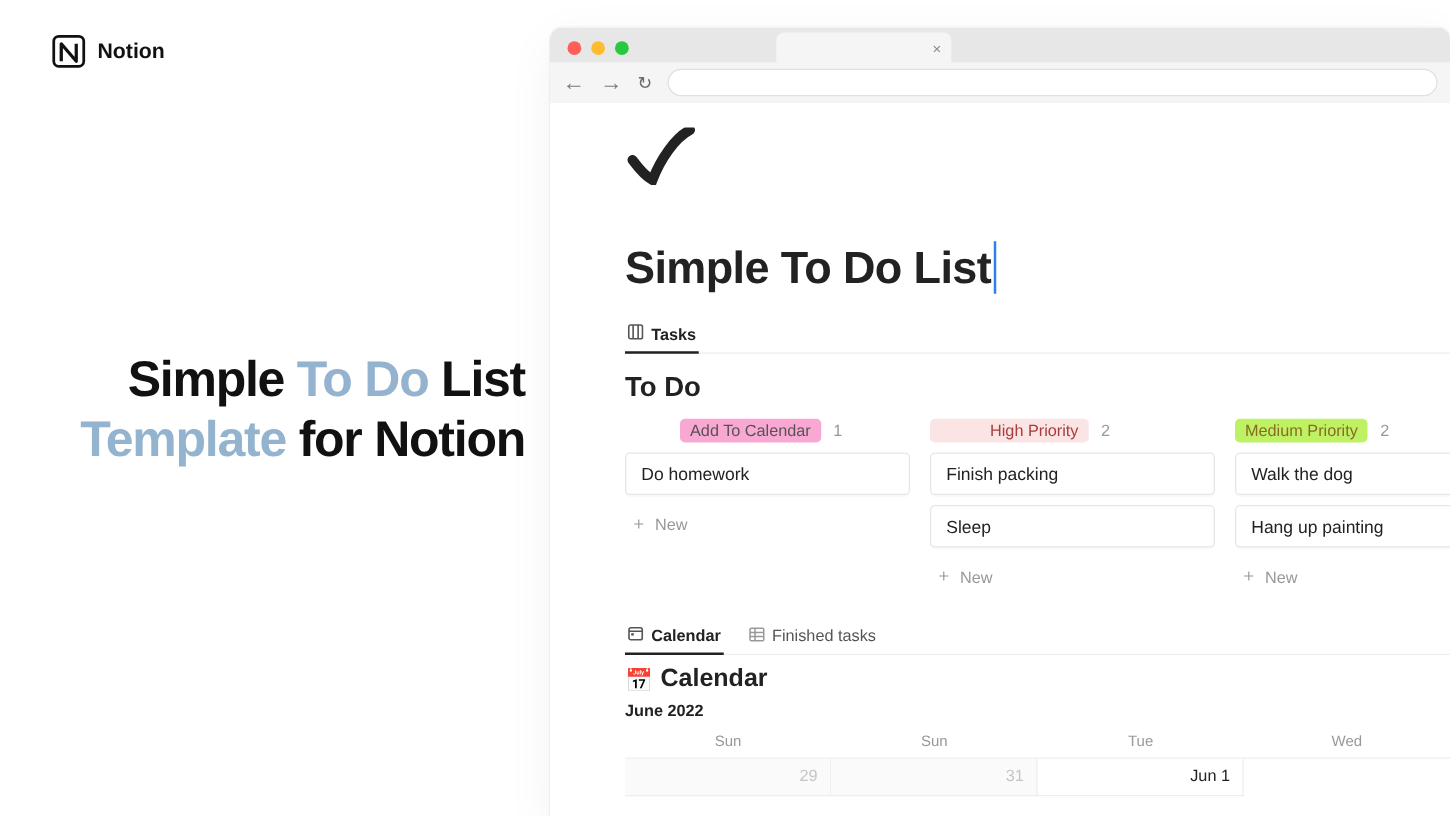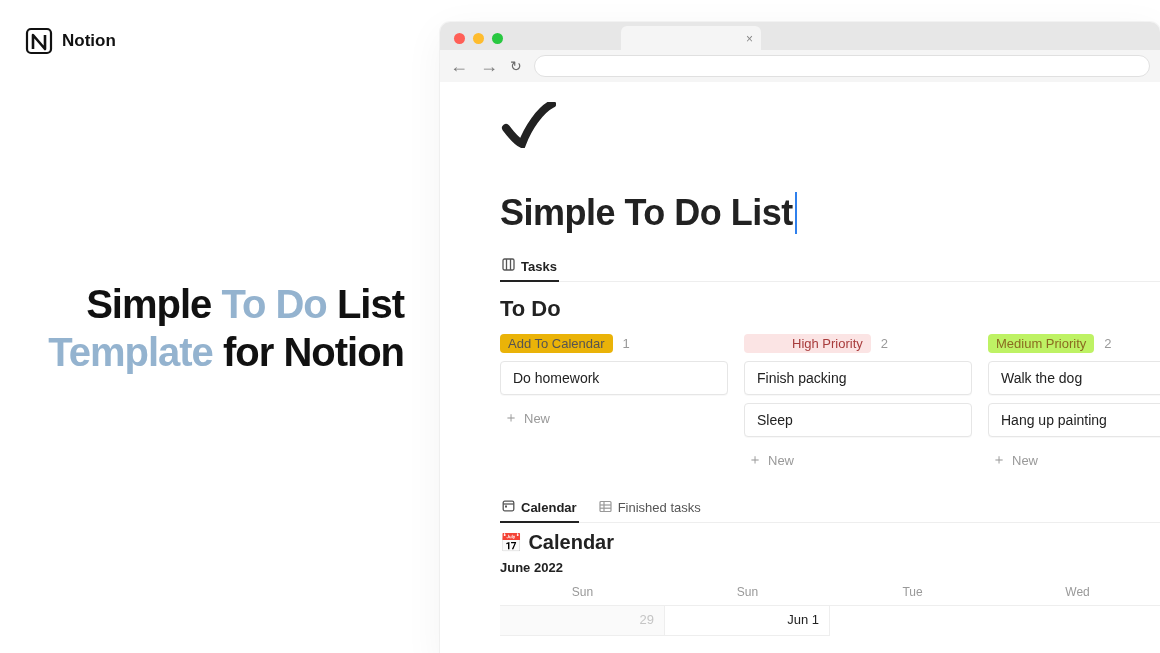--- a/index.html
+++ b/index.html
@@ -8,21 +8,21 @@
     background: #fff;
     width: 1160px;
     height: 653px;
     overflow: hidden;
     position: relative;
   }
 
   
   .promo {
     position: absolute;
-    left: 0;
+    left: 16px;
     top: 0;
     width: 440px;
     height: 512px;
     background: #fff;
   }
   .promo-logo {
     position: absolute;
     top: 26px;
     left: 24px;
     display: flex;
@@ -179,21 +179,21 @@
     gap: 10px;
     margin-bottom: 8px;
     font-size: 13px;
   }
   .col-header .count { color: #999; }
   .tag {
     padding: 2px 8px;
     border-radius: 4px;
     font-size: 13px;
   }
-  .tag-grey { background: #eab308; color: #565451; }
+  .tag-grey { background: #f9a8d4; color: #565451; margin-left: 44px; }
   .tag-red  { background: #fbe4e4; color: #a83c3c; padding-left: 48px; }
   .tag-yellow { background: #bef264; color: #8a6b20; }
   .card {
     background: #fff;
     border: 1px solid #e6e6e6;
     border-radius: 4px;
     padding: 8px 12px;
     font-size: 14px;
     box-shadow: 0 1px 1px rgba(0,0,0,0.03);
     margin-bottom: 8px;
@@ -389,17 +389,18 @@
       <div class="month">June 2022</div>
 
       <div class="weekdays">
         <div>Sun</div>
         <div>Sun</div>
         <div>Tue</div>
         <div>Wed</div>
       </div>
       <div class="dates">
         <div class="date-cell faded">29</div>
+        <div class="date-cell faded">31</div>
         <div class="date-cell strong">Jun 1</div>
       </div>
     </div>
   </div>
 </div>
 
 </body></html>

